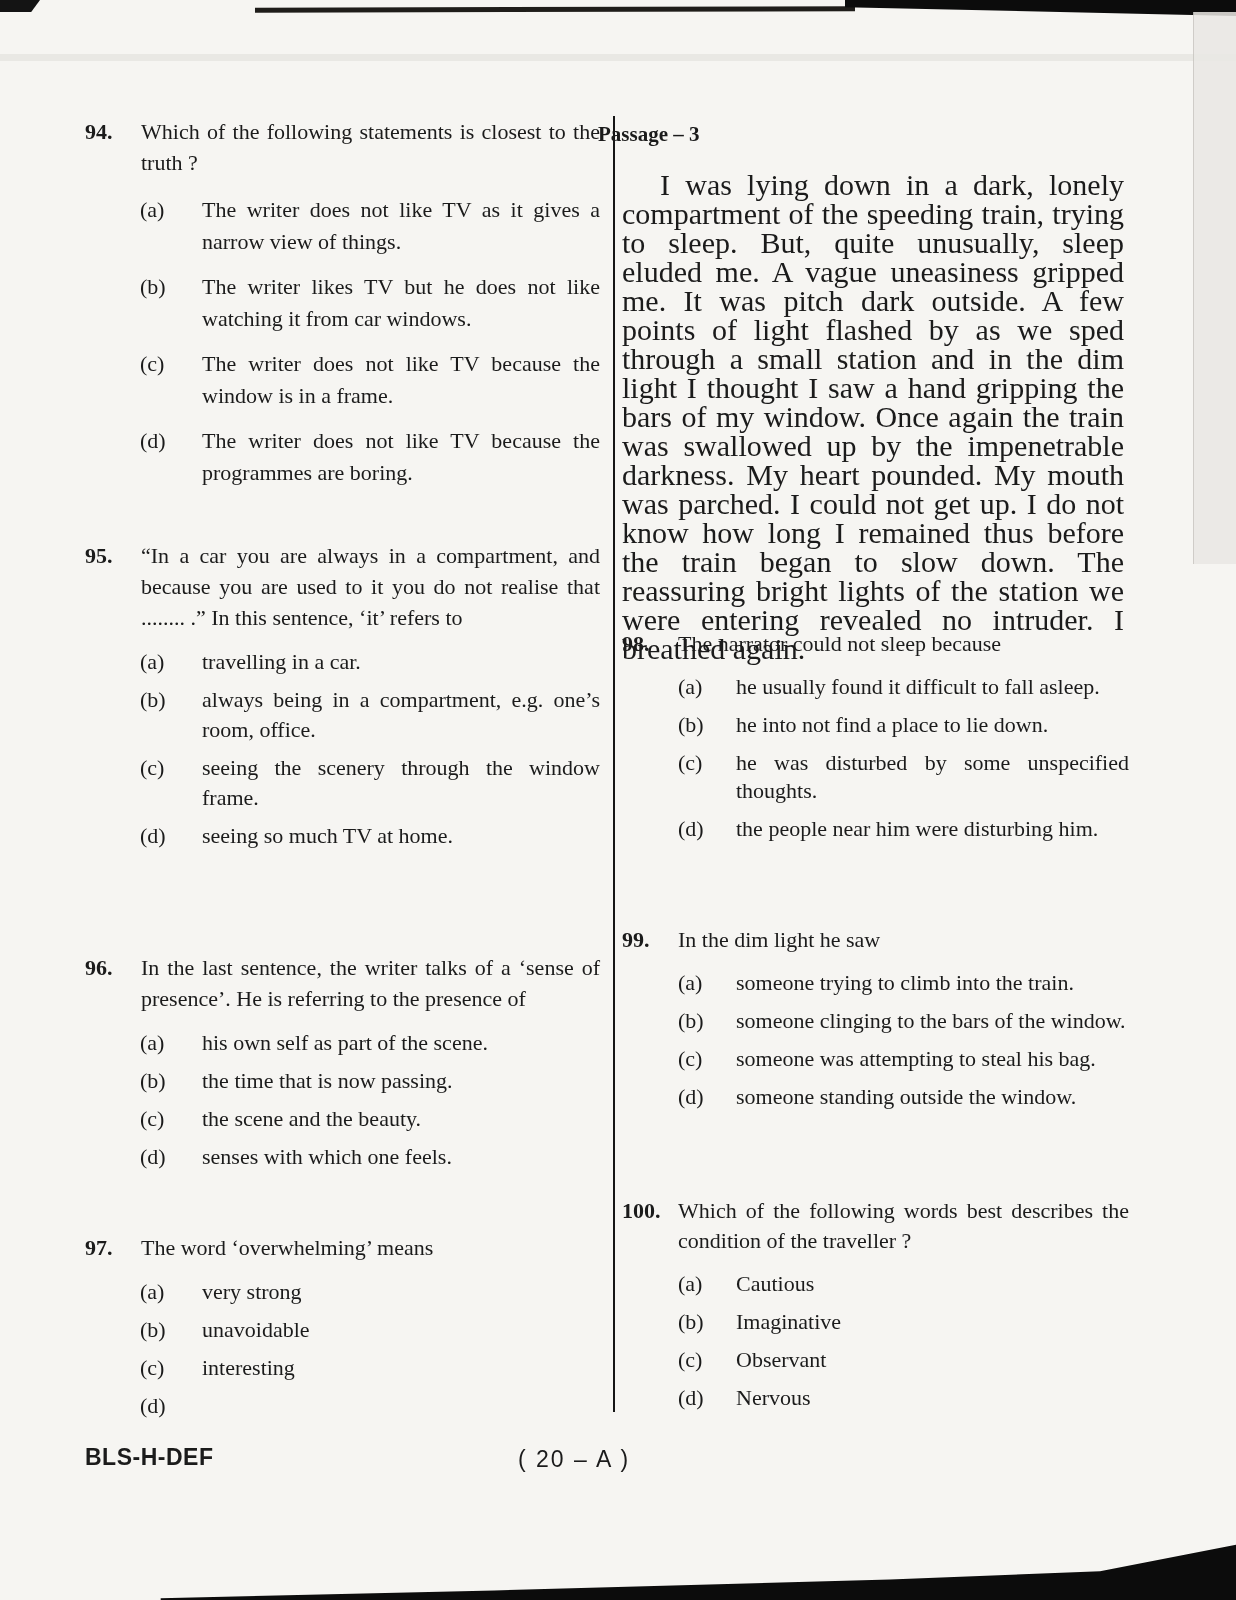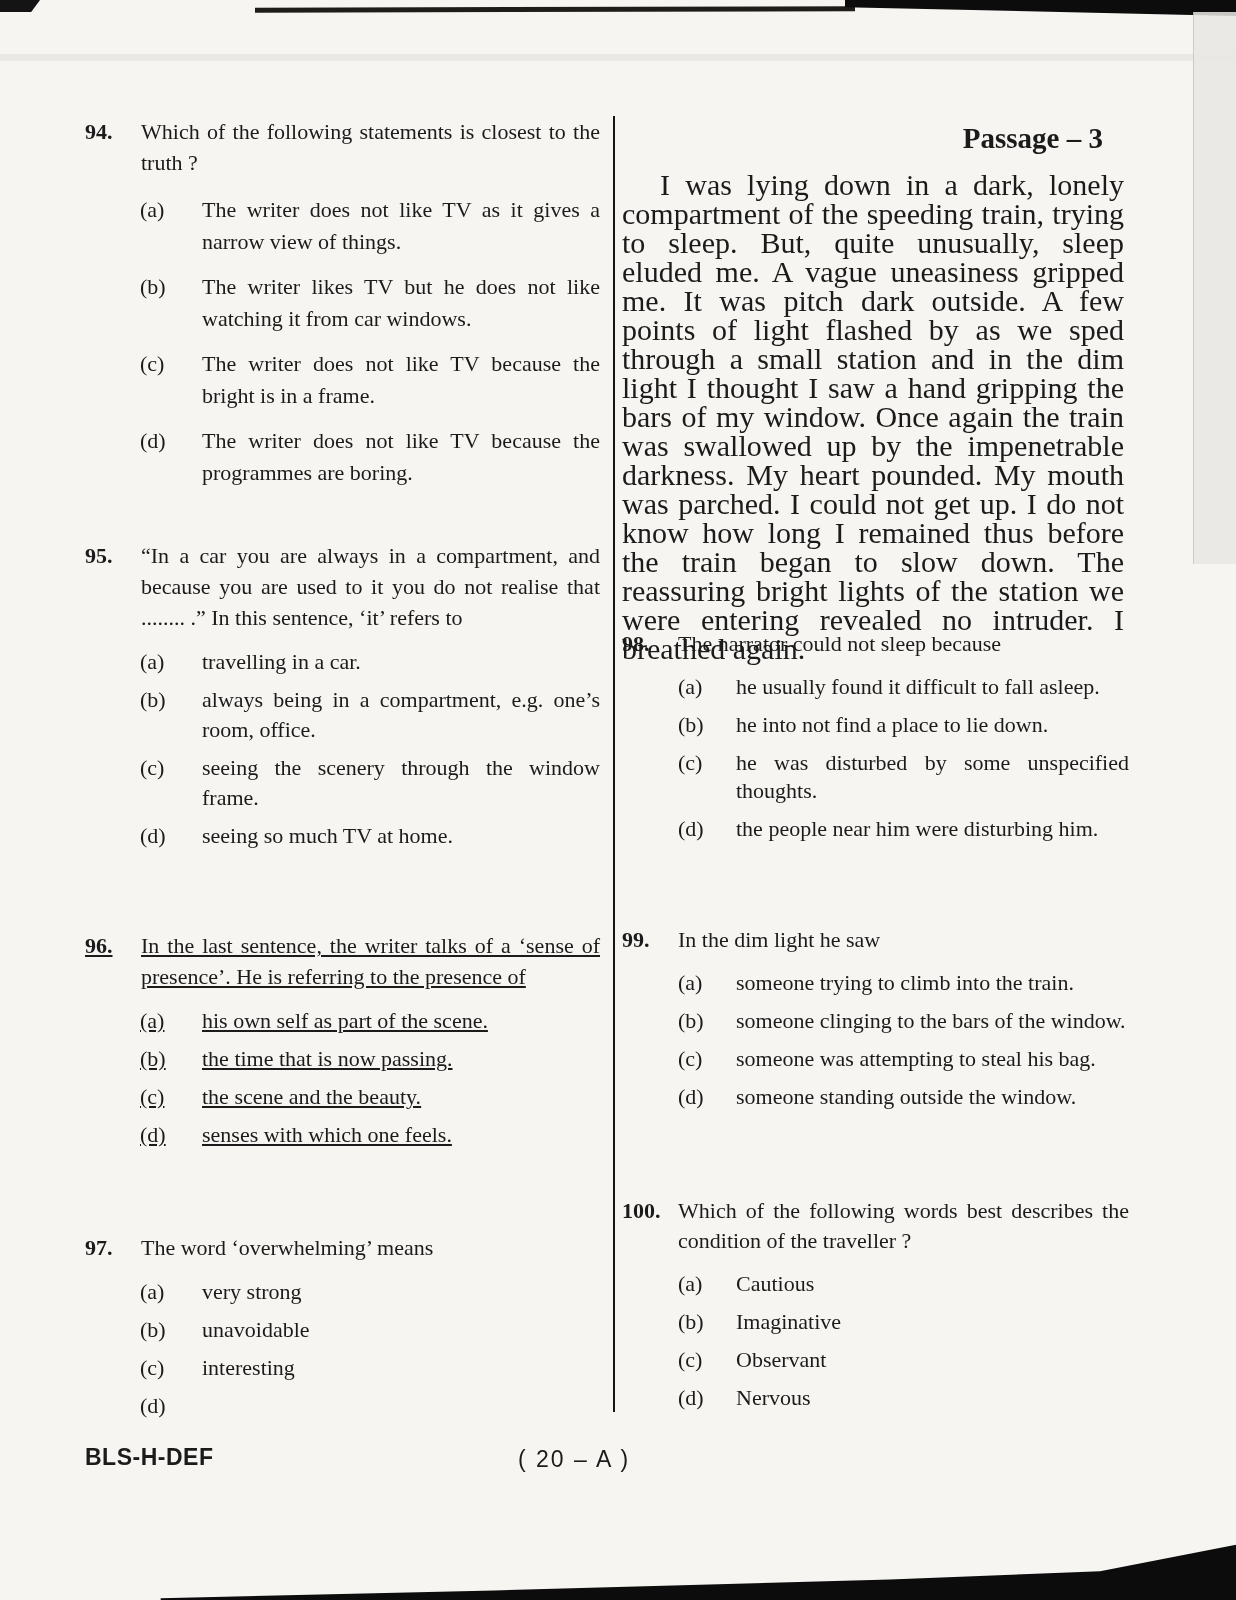--- a/index.html
+++ b/index.html
@@ -34,25 +34,25 @@
   #q94 .opts{margin-top:16px;}
   #q94 .opt{line-height:32px;margin-top:13px;}
 
   .right{width:507px;}
   .right .opt{margin-left:56px;line-height:28px;margin-top:10px;}
   .right .opt-label{flex:0 0 58px;}
   .right .q-head{line-height:30px;}
 
   #q94{left:85px;top:116px;}
   #q95{left:85px;top:540px;}
-  #q96{left:85px;top:930px;text-decoration:underline;}
+  #q96{left:85px;top:952px;}
   #q97{left:85px;top:1232px;}
 
-  .passage-title{position:absolute;left:598px;top:122px;width:505px;text-align:right;
-                 font-size:29px;font-weight:bold;}
+  .passage-title{position:absolute;left:598px;top:122px;width:505px;text-align:left;
+                 font-size:21px;font-weight:bold;}
   .passage{position:absolute;left:622px;top:170px;width:502px;font-size:30px;line-height:29px;
            text-align:justify;text-indent:38px;margin:0;}
 
   #q98{left:622px;top:629px;}
   #q99{left:622px;top:925px;}
   #q100{left:622px;top:1196px;}
 
   .footer-code{position:absolute;left:85px;top:1444px;font-family:"Liberation Sans", sans-serif;
                font-size:23px;font-weight:bold;letter-spacing:.5px;}
   .footer-page{position:absolute;left:518px;top:1446px;width:210px;text-align:left;
@@ -80,21 +80,21 @@
       <div class="opt">
         <span class="opt-label">(a)</span>
         <span class="opt-text">The writer does not like TV as it gives a narrow view of things.</span>
       </div>
       <div class="opt">
         <span class="opt-label">(b)</span>
         <span class="opt-text">The writer likes TV but he does not like watching it from car windows.</span>
       </div>
       <div class="opt">
         <span class="opt-label">(c)</span>
-        <span class="opt-text">The writer does not like TV because the bright is in a frame.</span>
+        <span class="opt-text">The writer does not like TV because the window is in a frame.</span>
       </div>
       <div class="opt">
         <span class="opt-label">(d)</span>
         <span class="opt-text">The writer does not like TV because the programmes are boring.</span>
       </div>
     </div>
   </section>
 
   <section class="q left" id="q95">
     <div class="q-head">

